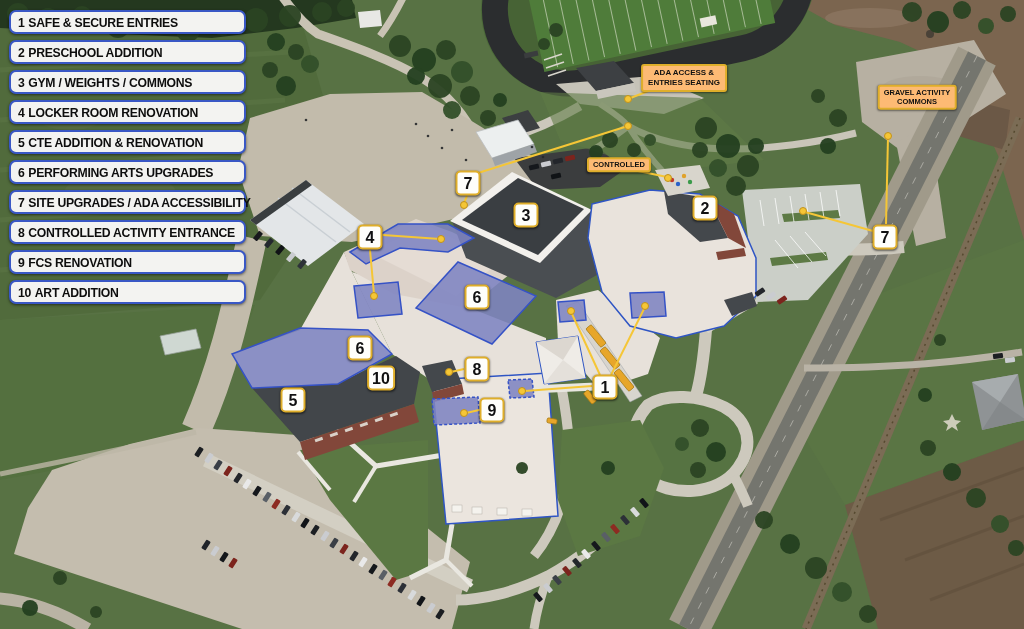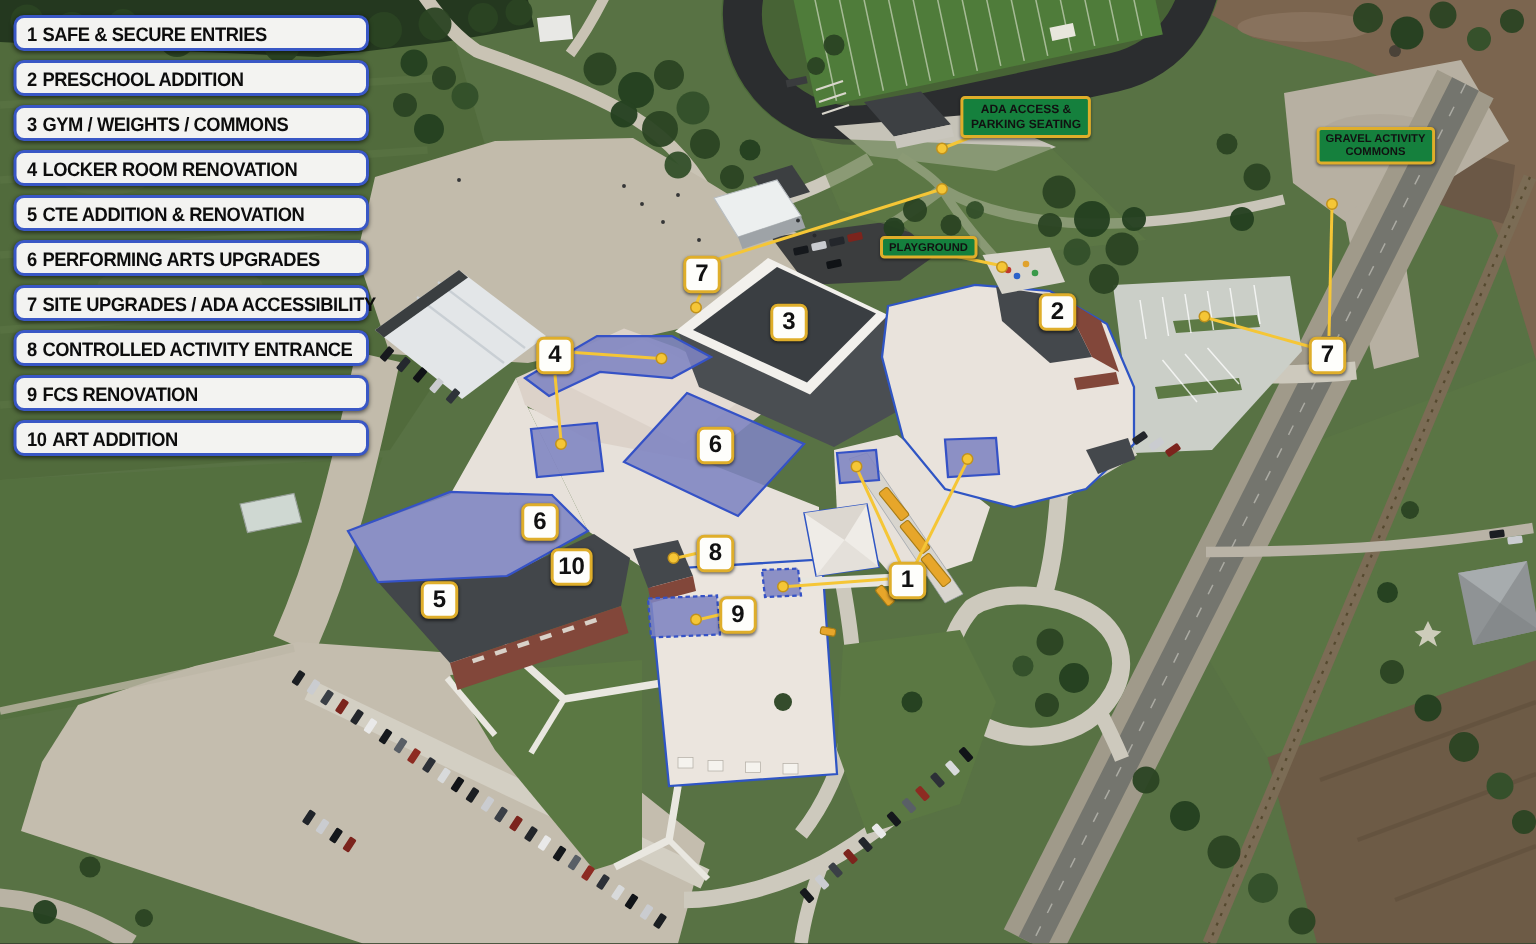--- a/index.html
+++ b/index.html
@@ -9,21 +9,21 @@
   .legend{position:absolute;left:9px;top:10px;display:flex;flex-direction:column;gap:6px;z-index:30;}
   .legend-item{display:flex;align-items:center;width:237px;height:24px;background:#f3f3f1;
     border:2px solid #3957c5;border-radius:7px;padding:0 7px;box-sizing:border-box;
     box-shadow:0 1px 3px rgba(0,0,0,.55);color:#0d0d0d;font-weight:bold;font-size:13px;
     letter-spacing:-0.3px;white-space:nowrap;}
   .legend-text{display:inline-flex;gap:4px;transform:scaleX(.94);transform-origin:0 50%;}
   .marker{position:absolute;transform:translate(-50%,-50%);min-width:25px;height:25px;
     background:#fefefb;border:2px solid #dfae2a;border-radius:5px;display:flex;align-items:center;
     justify-content:center;font-weight:bold;font-size:16px;color:#111;line-height:1;
     box-shadow:0 1px 2px rgba(0,0,0,.5);padding:0 3px;box-sizing:border-box;z-index:20;}
-  .callout{position:absolute;transform:translate(-50%,-50%);background:#15803d;border:2px solid #dfae2a;
+  .callout{position:absolute;transform:translate(-50%,-50%);background:#fdba74;border:2px solid #dfae2a;
     border-radius:3px;padding:2px 5px;font-weight:bold;font-size:8px;line-height:1.25;text-align:center;
     color:#111;box-shadow:0 1px 2px rgba(0,0,0,.45);white-space:nowrap;z-index:20;}
   .callout.small{font-size:7.5px;padding:1px 4px;}
 </style>
 </head>
 <body>
 
 <div class="stage">
 
 <svg width="1024" height="629" viewBox="0 0 1024 629">
@@ -463,24 +463,24 @@
   <div class="legend-item">
         <span class="legend-text">
           <span>10</span>
           <span>ART ADDITION</span>
         </span>
       </div>
 </div>
 
 <div class="callout" style="left:684px;top:78px;">
   <div>ADA ACCESS &amp;</div>
-  <div>PARKING SEATING</div>
+  <div>ENTRIES SEATING</div>
 </div>
 <div class="callout small" style="left:619px;top:165px;">
-  <div>PLAYGROUND</div>
+  <div>CONTROLLED</div>
 </div>
 <div class="callout small" style="left:917px;top:97px;">
   <div>GRAVEL ACTIVITY</div>
   <div>COMMONS</div>
 </div>
 
 <div class="marker" style="left:468px;top:183px;">7</div>
 <div class="marker" style="left:526px;top:215px;">3</div>
 <div class="marker" style="left:705px;top:208px;">2</div>
 <div class="marker" style="left:370px;top:237px;">4</div>

